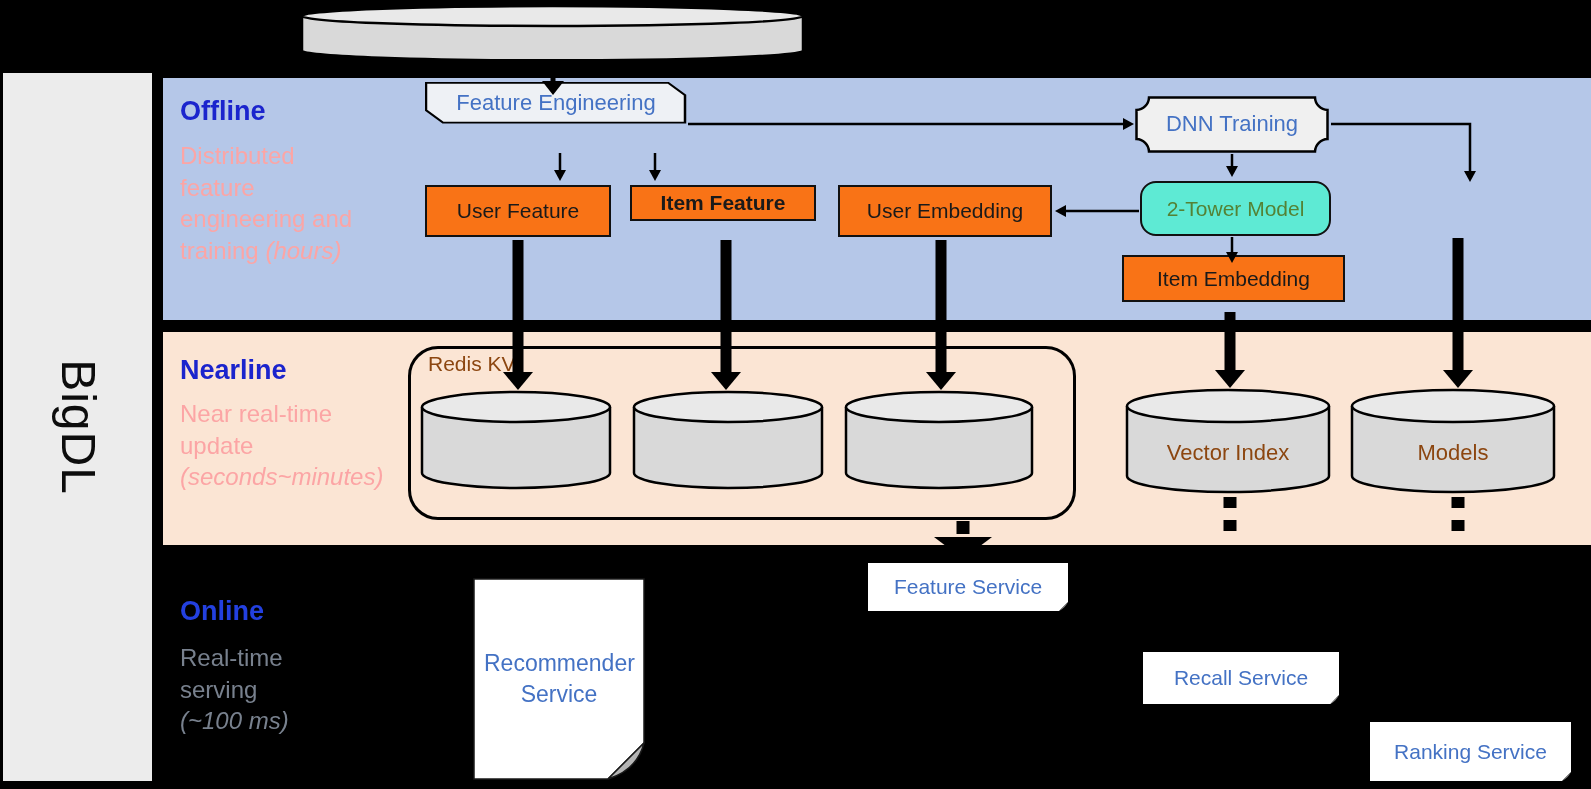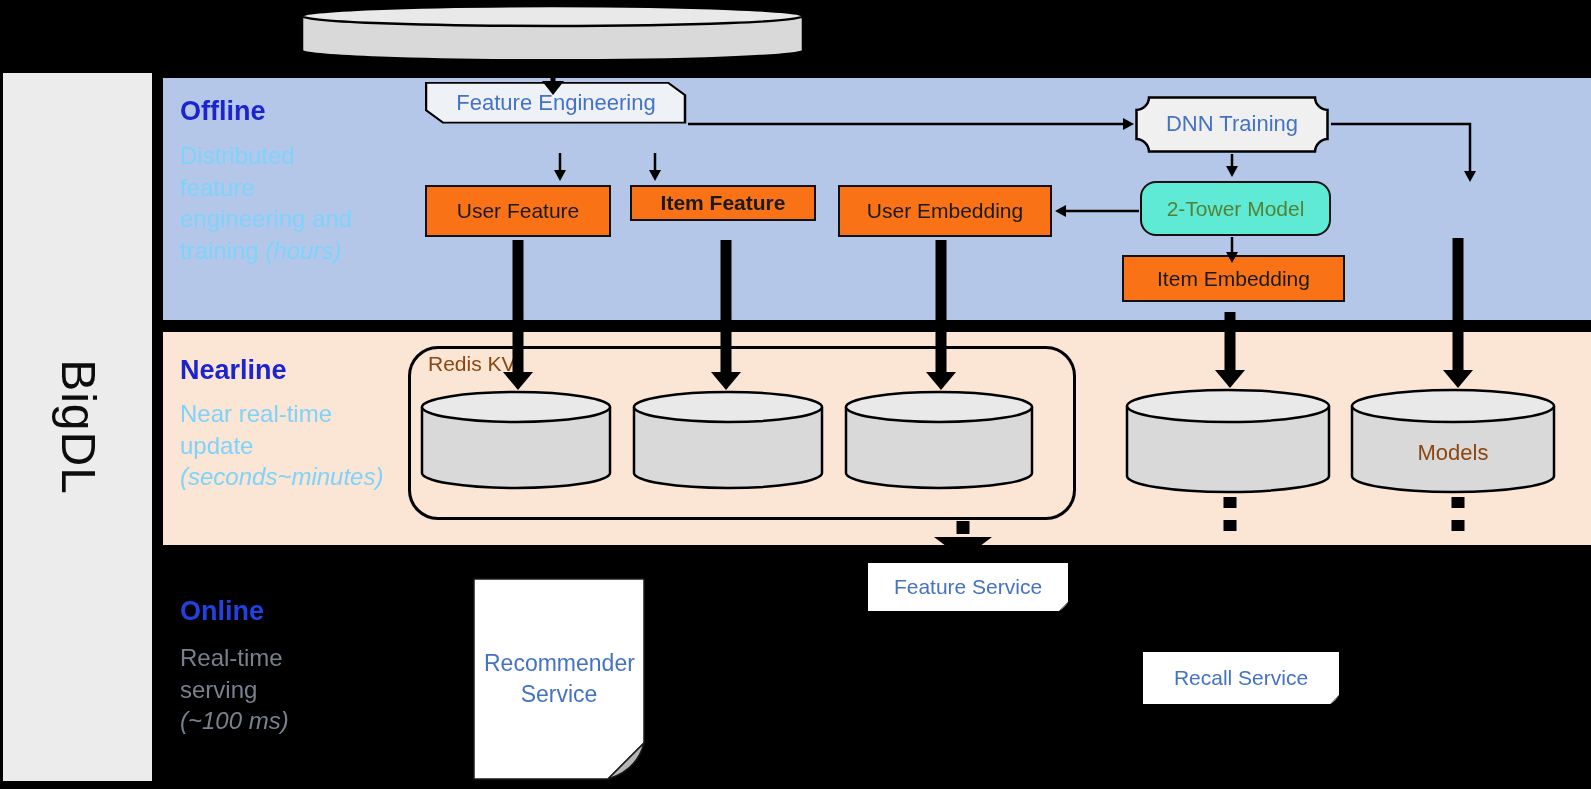--- a/index.html
+++ b/index.html
@@ -9,21 +9,21 @@
   .node{position:absolute;display:flex;align-items:center;justify-content:center;text-align:center;}
   .node svg.shape{position:absolute;left:0;top:0;width:100%;height:100%;}
   .node .lbl{position:relative;z-index:2;line-height:1.1;}
   .gray-box{background:#f97316;border:2.5px solid #111;box-sizing:border-box;}
   .round-box{background:#5eead4;border:2.5px solid #111;box-sizing:border-box;}
   .lbl-black{color:#1a1a1a;font-size:21px;}
   .lbl-blue{color:#4472c4;font-size:22px;}
   .lbl-green{color:#548235;font-size:21px;}
   .lbl-brown{color:#8c4610;font-size:22px;}
   .band-title{position:absolute;font-size:27px;font-weight:600;color:#1b24cd;}
-  .band-desc{position:absolute;font-size:24px;color:#7dd3fc;line-height:1.32;}
+  .band-desc{position:absolute;font-size:24px;color:#fca5a5;line-height:1.32;}
   .band-desc .it{font-style:italic;}
   .arrows{position:absolute;left:0;top:0;z-index:6;pointer-events:none;} .z4{z-index:4;}
   #redis-box{position:absolute;border:3px solid #000;border-radius:30px;background:transparent;box-sizing:border-box;z-index:3;}
   #bigdl-label{position:absolute;left:50%;top:50%;transform:translate(-50%,-50%) rotate(90deg);
                font-size:48px;color:#0d0d0d;letter-spacing:1px;white-space:nowrap;}
 </style>
 </head>
 <body>
 
 <div id="stage">
@@ -110,20 +110,21 @@
       <path d="M2,17 L2,83 A93,15 0 0 0 188,83 L188,17" fill="#d9d9d9" stroke="#000" stroke-width="2.5"></path>
       <ellipse cx="95" cy="17" rx="93" ry="15" fill="#e9e9e9" stroke="#000" stroke-width="2.5"></ellipse>
     </svg>
   </div>
 
   <div class="node z4" style="left:1125px;top:388px;width:206px;height:106px;">
     <svg class="shape" viewBox="0 0 206 106" preserveAspectRatio="none">
       <path d="M2,18 L2,88 A101,16 0 0 0 204,88 L204,18" fill="#d9d9d9" stroke="#000" stroke-width="2.5"></path>
       <ellipse cx="103" cy="18" rx="101" ry="16" fill="#e9e9e9" stroke="#000" stroke-width="2.5"></ellipse>
     </svg>
+    <span class="lbl lbl-brown" style="padding-top:24px;">Vector Index</span>
   </div>
   <div class="node z4" style="left:1350px;top:388px;width:206px;height:106px;">
     <svg class="shape" viewBox="0 0 206 106" preserveAspectRatio="none">
       <path d="M2,18 L2,88 A101,16 0 0 0 204,88 L204,18" fill="#d9d9d9" stroke="#000" stroke-width="2.5"></path>
       <ellipse cx="103" cy="18" rx="101" ry="16" fill="#e9e9e9" stroke="#000" stroke-width="2.5"></ellipse>
     </svg>
     <span class="lbl lbl-brown" style="padding-top:24px;">Models</span>
   </div>
 
   <div class="node z4" style="left:473px;top:578px;width:172px;height:202px;">
@@ -141,20 +142,27 @@
     </svg>
     <span class="lbl lbl-blue" style="font-size:21px;">Feature Service</span>
   </div>
   <div class="node z4" style="left:1143px;top:652px;width:196px;height:52px;">
     <svg class="shape" viewBox="0 0 205 52" preserveAspectRatio="none">
       <path d="M0,0 L205,0 L205,43 L196,52 L0,52 Z" fill="#ffffff"></path>
       <path d="M205,43 L196,52 C200,50 203,47 205,43 Z" fill="#8a8a8a"></path>
     </svg>
     <span class="lbl lbl-blue" style="font-size:21px;">Recall Service</span>
   </div>
+  <div class="node z4" style="left:1370px;top:722px;width:201px;height:59px;">
+    <svg class="shape" viewBox="0 0 201 59" preserveAspectRatio="none">
+      <path d="M0,0 L201,0 L201,50 L192,59 L0,59 Z" fill="#ffffff"></path>
+      <path d="M201,50 L192,59 C196,57 199,54 201,50 Z" fill="#8a8a8a"></path>
+    </svg>
+    <span class="lbl lbl-blue" style="font-size:21px;">Ranking Service</span>
+  </div>
 
   <svg class="arrows" width="1591" height="789" viewBox="0 0 1591 789">
 
     <g>
       <line x1="553" y1="64" x2="553" y2="82" stroke="#000" stroke-width="5"></line>
       <polygon points="542,81 564,81 553,95" fill="#000"></polygon>
     </g>
 
     <g>
       <line x1="688" y1="124" x2="1123" y2="124" stroke="#000" stroke-width="2.5"></line>

